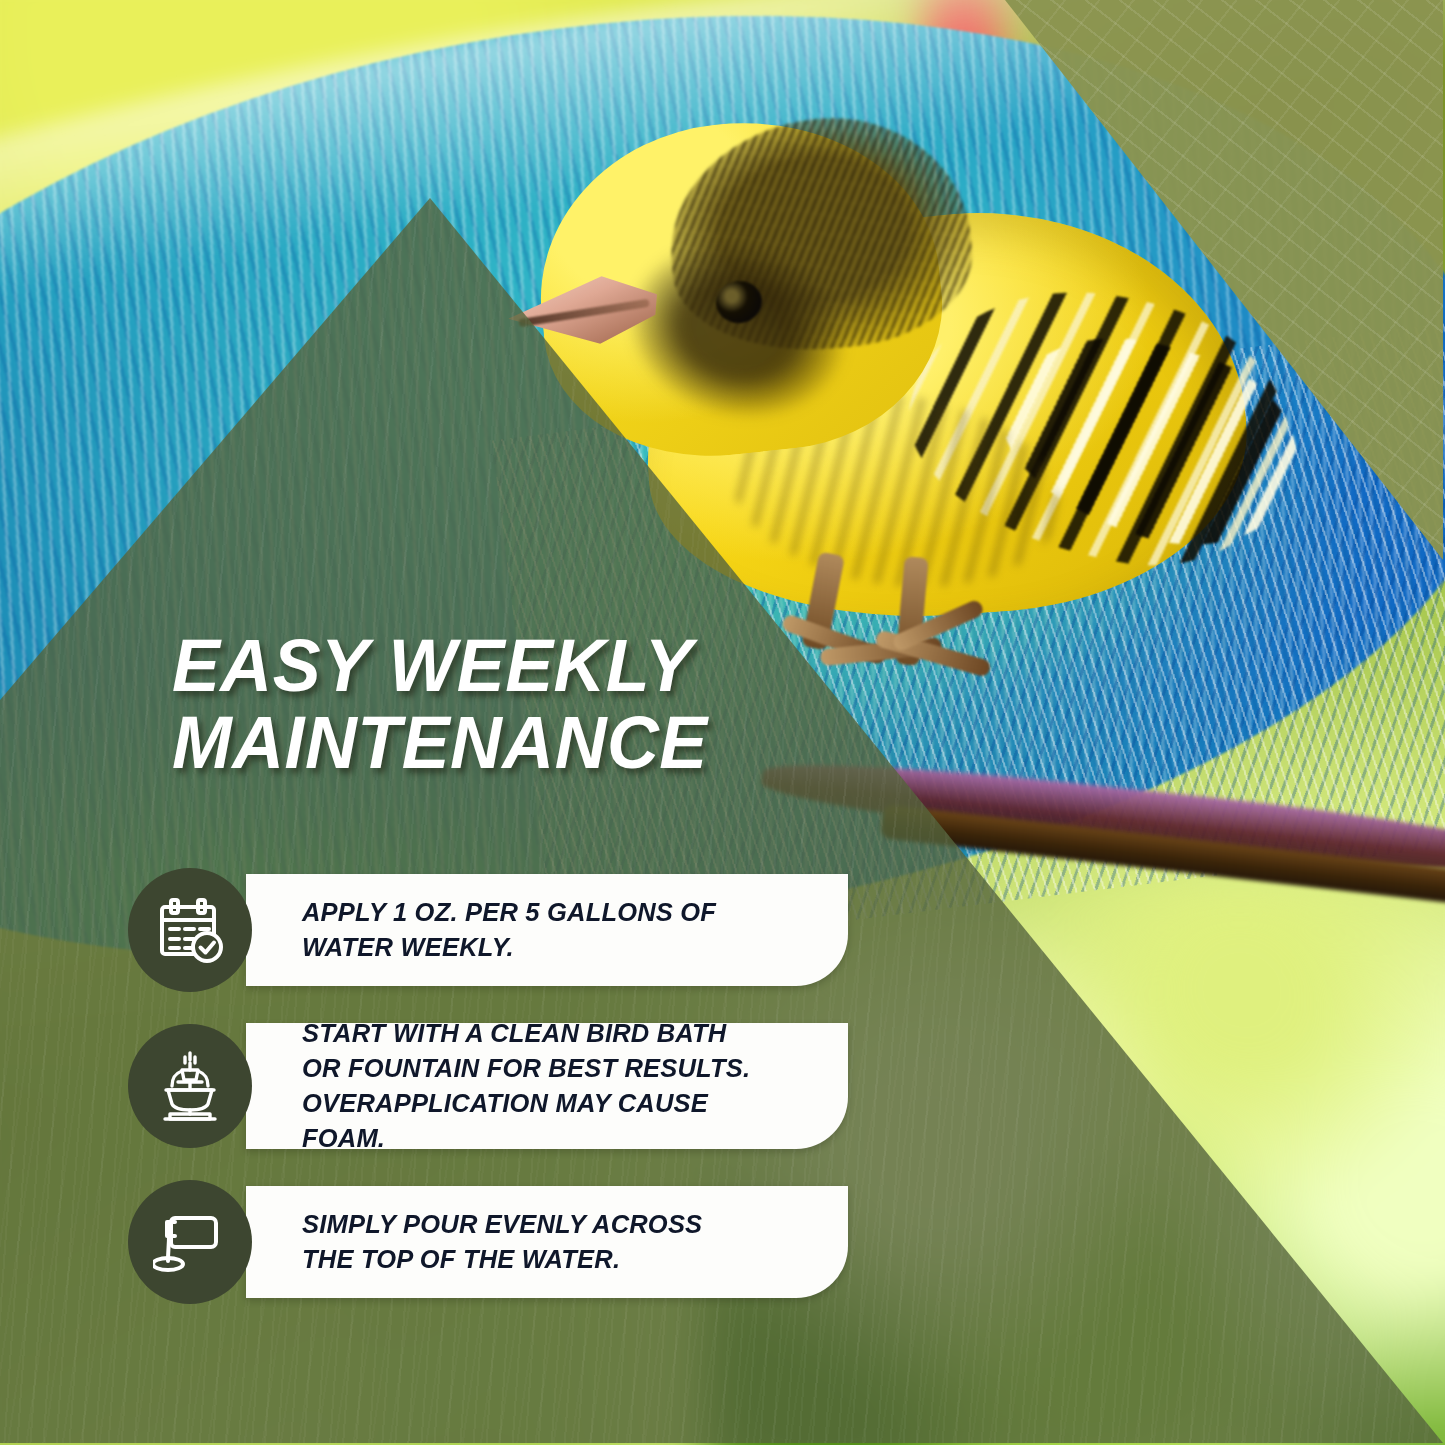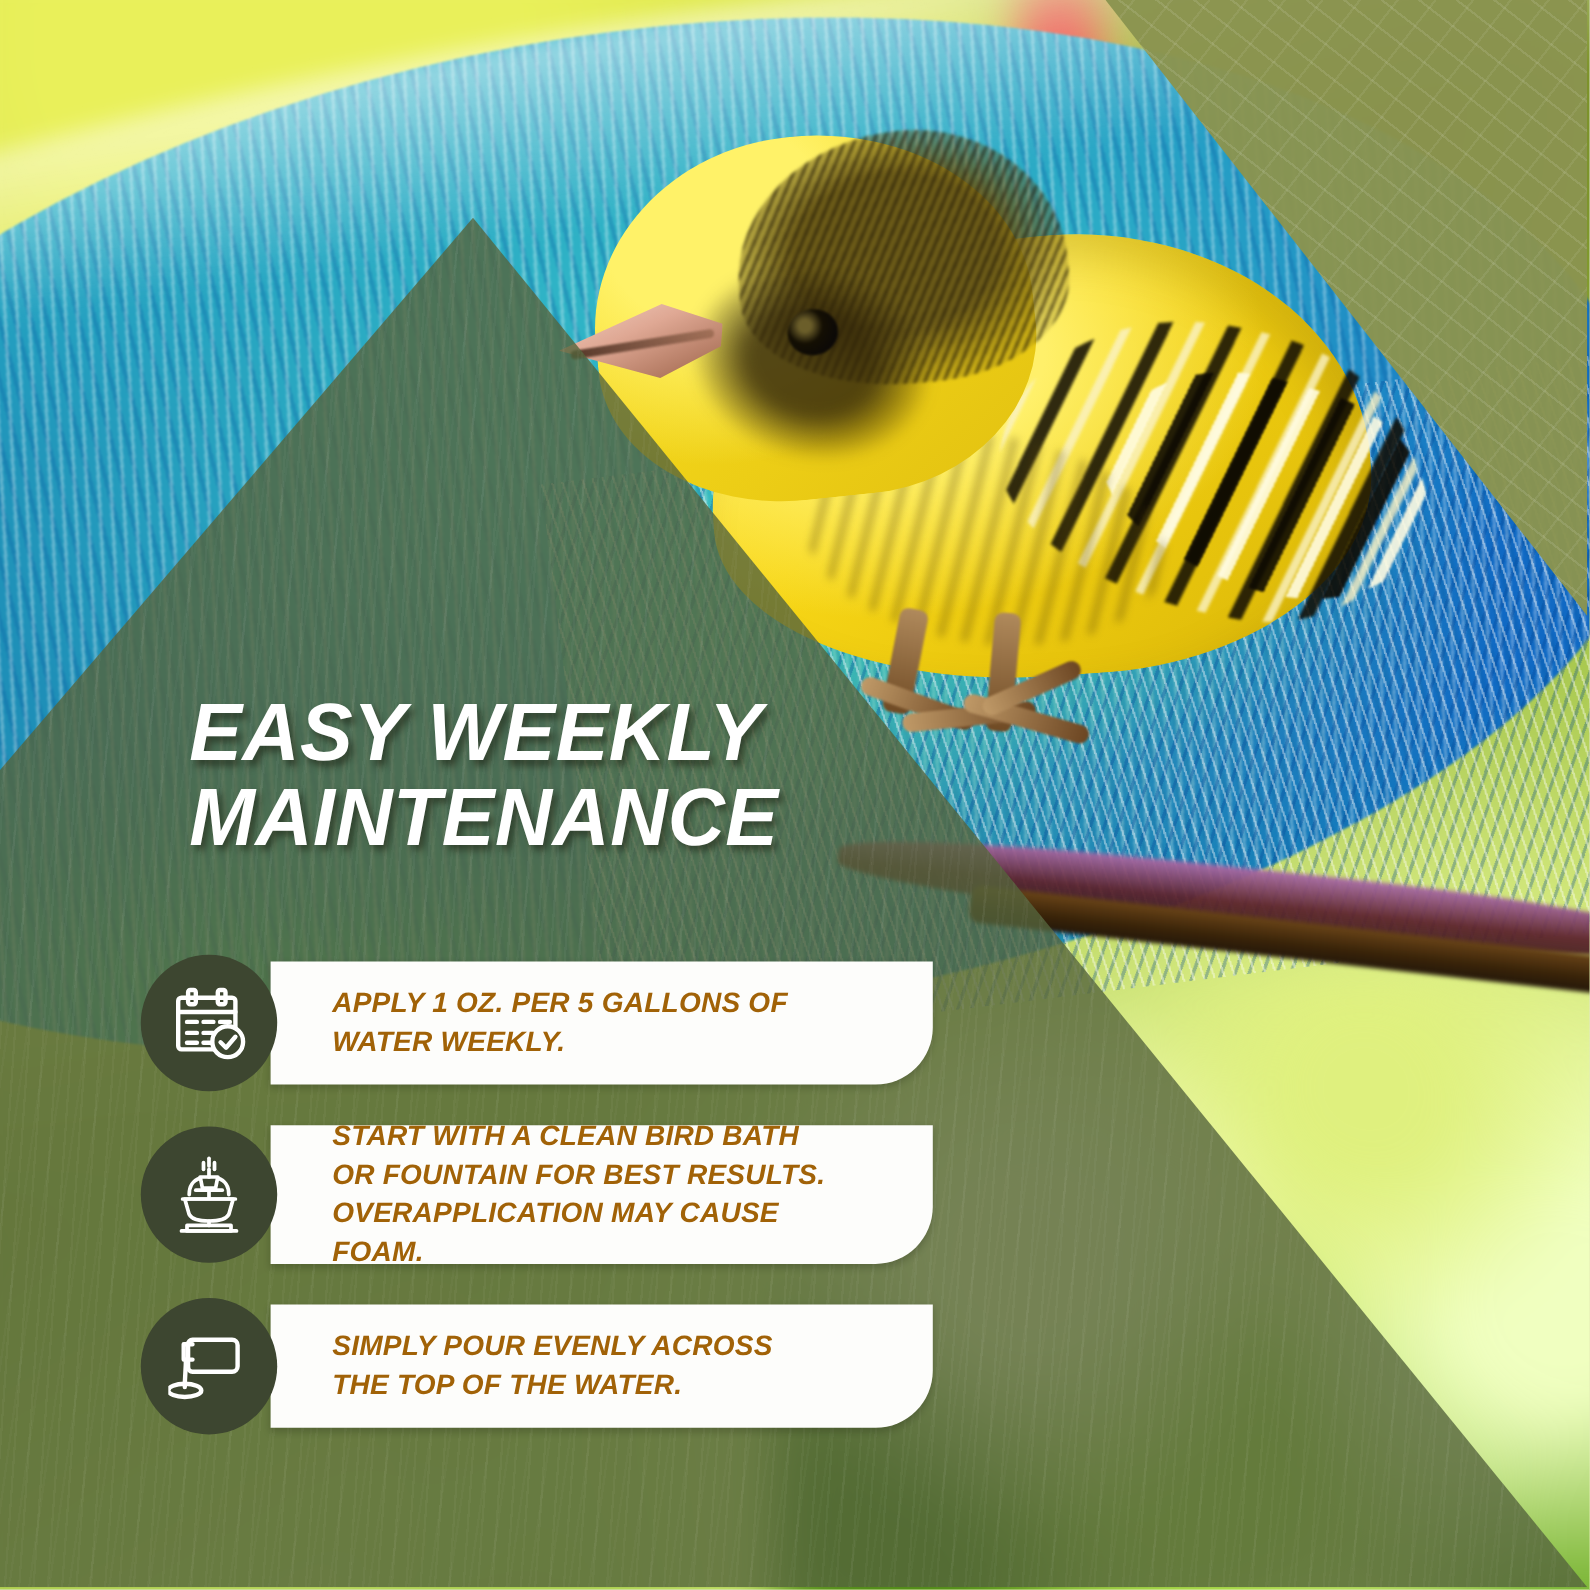--- a/index.html
+++ b/index.html
@@ -312,21 +312,21 @@
     display: flex;
     align-items: center;
     justify-content: center;
   }
   .icon-circle svg { display: block; }
   .feat-text {
     position: relative;
     z-index: 2;
     margin-left: 50px;
     padding: 16px 58px 16px 0;
-    color: #a16207;
+    color: #0f172a;
     font-size: 25.5px;
     line-height: 1.38;
     font-weight: 700;
     font-style: italic;
     letter-spacing: .2px;
     text-transform: uppercase;
     white-space: pre-line;
   }
   .f1 { height: 124px; }
   .f2 { height: 124px; }

